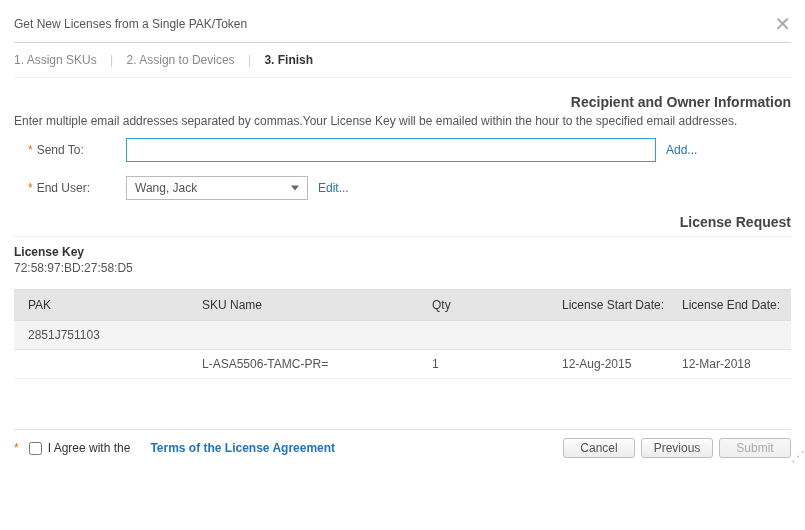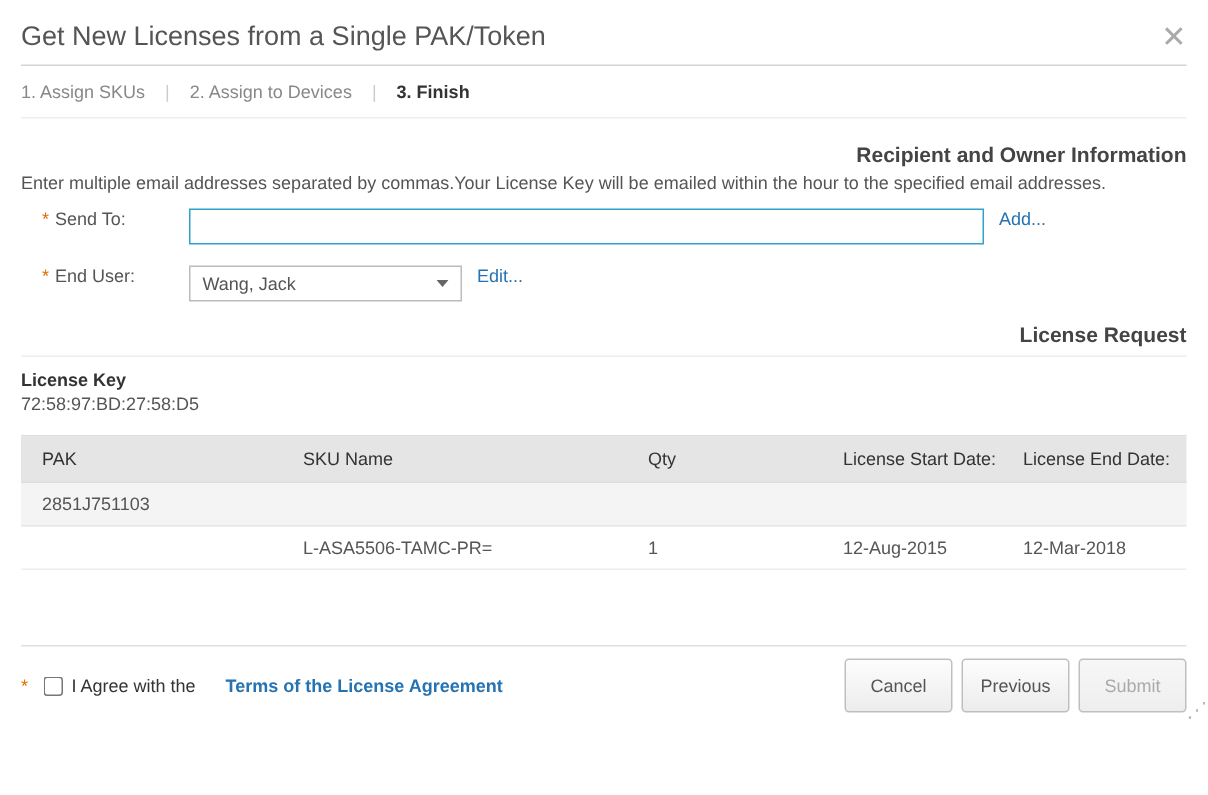--- a/index.html
+++ b/index.html
@@ -15,21 +15,21 @@
   }
   .dialog-header {
     display: flex;
     align-items: center;
     justify-content: space-between;
     border-bottom: 1px solid #d4d4d4;
     padding-bottom: 8px;
     margin-bottom: 8px;
   }
   .dialog-title {
-    font-size: 18px;
+    font-size: 12px;
     color: #555;
     font-weight: normal;
   }
   .close-x { color: #aaa; font-size: 20px; cursor: pointer; line-height: 1; }
   .steps {
     color: #888;
     padding: 2px 0 10px 0;
     border-bottom: 1px solid #eee;
     margin-bottom: 16px;
   }
@@ -38,20 +38,21 @@
   h3.section {
     font-size: 14px;
     color: #444;
     font-weight: bold;
     margin: 10px 0 4px 0;
     text-align: right;
   }
   .hint { color: #555; }
   .form-row {
     display: flex;
+    align-items: center;
     margin: 10px 0 14px 0;
   }
   .form-label {
     width: 112px;
     color: #555;
     padding-left: 14px;
   }
   .req-star { color: #e07000; margin-right: 4px; }
   .input-text {
     width: 530px;
@@ -119,21 +120,21 @@
     padding-top: 8px;
     display: flex;
     align-items: center;
     justify-content: space-between;
   }
   .agree-wrap { display: flex; align-items: center; gap: 4px; color: #333; }
   .agree-wrap input[type=checkbox]{ margin:0 2px 0 2px; }
   .btns { display: flex; gap: 6px; }
   button.btn {
     min-width: 72px;
-    height: 36px;
+    height: 20px;
     background: linear-gradient(#fdfdfd,#ececec);
     border: 1px solid #bfbfbf;
     border-radius: 3px;
     color: #555;
     font-size: 12px;
     cursor: pointer;
     padding: 0 0;
   }
   button.btn:disabled {
     color: #aaa;

